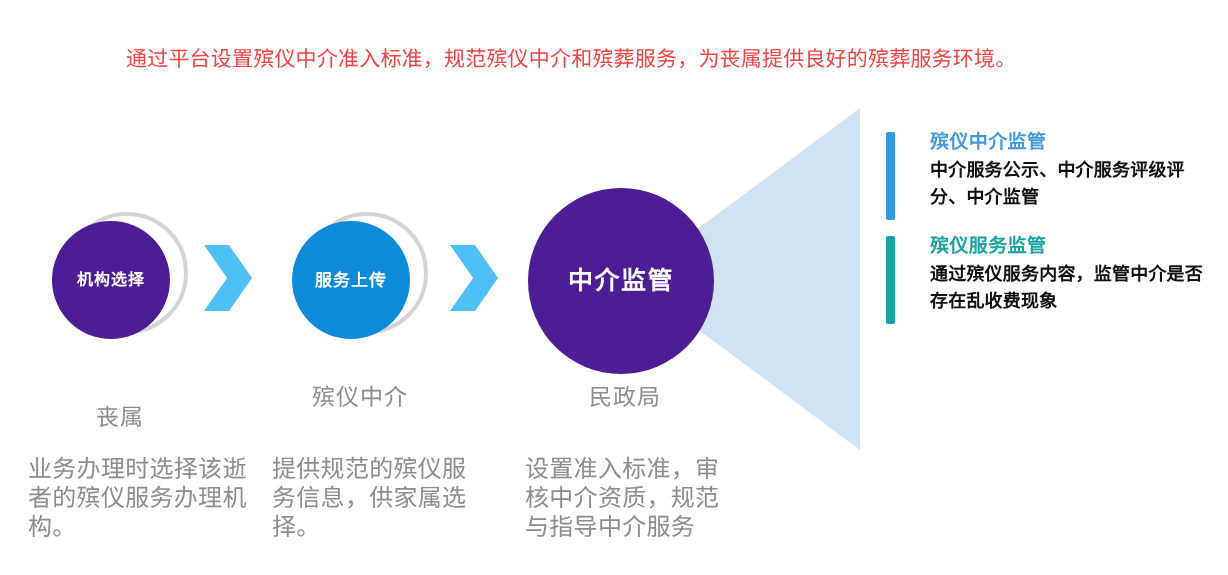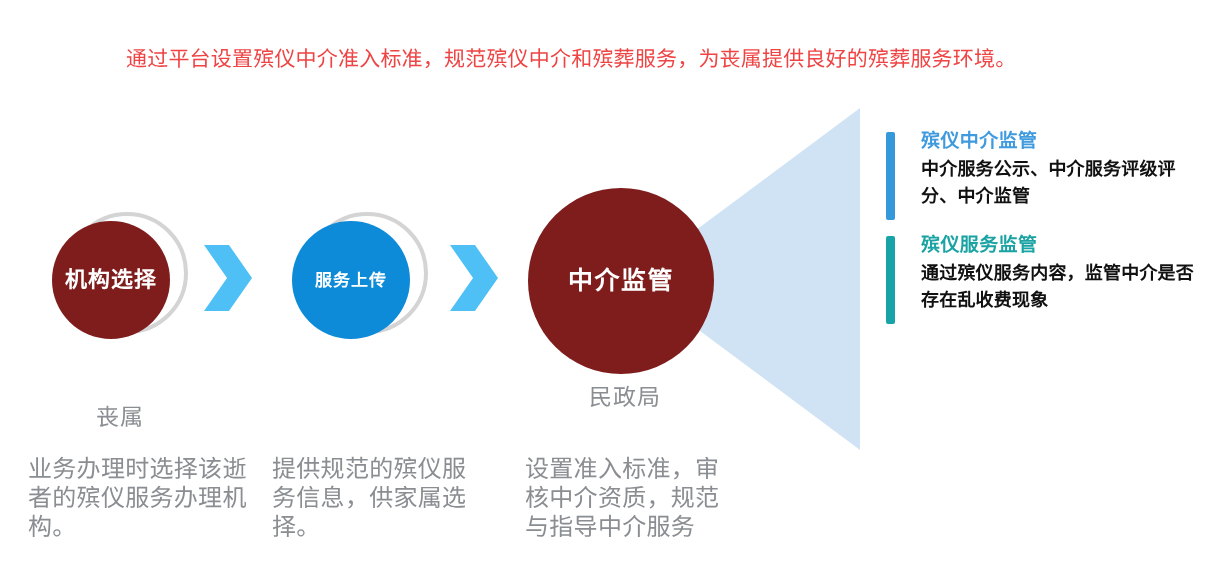--- a/index.html
+++ b/index.html
@@ -73,36 +73,36 @@
     color: #ffffff;
     font-weight: bold;
     line-height: 1.22;
   }
 
   
   .node-1 { left: 52px; top: 208px; width: 136px; height: 140px; }
   .node-1 .ring { left: 14px; top: 4px; width: 122px; height: 122px; }
   .node-1 .disc {
     left: 0; top: 13px; width: 118px; height: 118px;
-    background: #7f1d1d; font-size: 22px; letter-spacing: 1px;
+    background: #4c1d95; font-size: 16px; letter-spacing: 1px;
   }
 
   
   .node-2 { left: 292px; top: 208px; width: 136px; height: 140px; }
   .node-2 .ring { left: 14px; top: 4px; width: 122px; height: 122px; }
   .node-2 .disc {
     left: 0; top: 13px; width: 118px; height: 118px;
     background: #0d8bd9; font-size: 17px; letter-spacing: 1px;
   }
 
   
   .node-3 { left: 528px; top: 188px; width: 190px; height: 190px; }
   .node-3 .disc {
     left: 0; top: 0; width: 186px; height: 186px;
-    background: #7f1d1d; font-size: 25px; letter-spacing: 1.5px;
+    background: #4c1d95; font-size: 25px; letter-spacing: 1.5px;
   }
 
   
   .chevron {
     position: absolute;
     width: 48px;
     height: 66px;
     background: #4fc0f5;
     clip-path: polygon(0% 0%, 52% 0%, 100% 50%, 52% 100%, 0% 100%, 48% 50%);
   }
@@ -136,23 +136,22 @@
 
   
   .features {
     position: absolute;
     left: 886px;
     top: 128px;
     width: 320px;
   }
   .feature {
     position: relative;
-    padding-left: 35px;
+    padding-left: 44px;
     margin-bottom: 22px;
-    font-family: Liberation Serif, serif;
   }
   .feature-bar {
     position: absolute;
     left: 0;
     top: 4px;
     width: 9px;
     border-radius: 2px;
   }
   .feature-1 .feature-bar { height: 88px; background: #3498db; }
   .feature-2 .feature-bar { height: 88px; background: #17a3a8; }
@@ -200,20 +199,21 @@
       <div class="disc">服务上传</div>
     </div>
 
     <div class="chevron chevron-2"></div>
 
     <div class="node node-3">
       <div class="disc">中介监管</div>
     </div>
 
     <div class="role-label role-1">丧属</div>
+    <div class="role-label role-2">殡仪中介</div>
     <div class="role-label role-3">民政局</div>
 
     <div class="role-desc desc-1">业务办理时选择该逝者的殡仪服务办理机构。</div>
     <div class="role-desc desc-3">设置准入标准，审核中介资质，规范与指导中介服务</div>
     <div class="role-desc desc-2">提供规范的殡仪服务信息，供家属选择。</div>
 
   </div>
 
   <div class="features">
 

